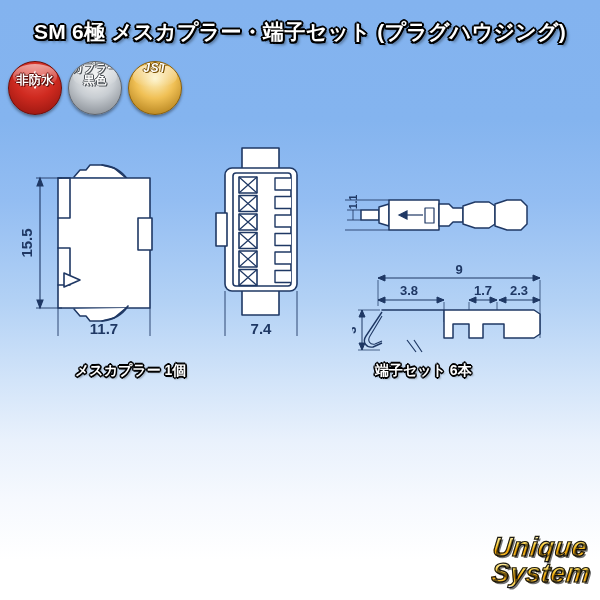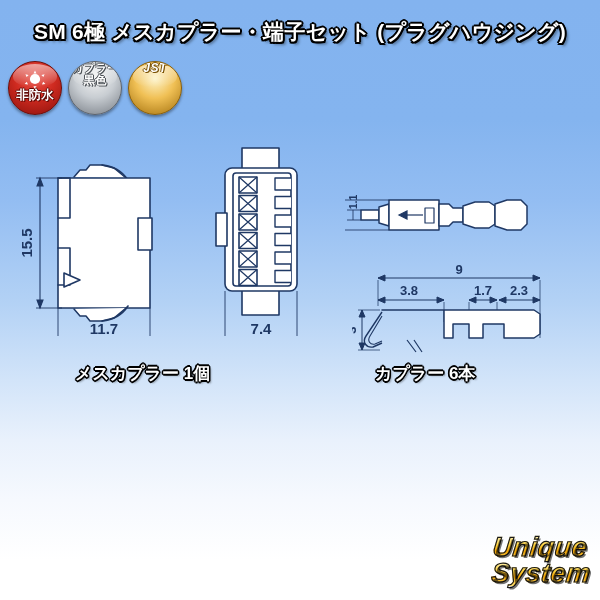--- a/index.html
+++ b/index.html
@@ -94,21 +94,21 @@
     font-size: 12px;
     font-weight: bold;
     line-height: 1.05;
     text-align: center;
     z-index: 3;
     white-space: nowrap;
   }
   .badge-red .badge-text {
     color: #ffffff;
     text-shadow: 1px 1px 0 #5d0a06, -1px 0 0 #5d0a06, 0 -1px 0 #5d0a06, 1px 0 0 #5d0a06;
-    margin-top: 27px;
+    margin-top: 12px;
     font-size: 12.5px;
   }
   .badge-silver .badge-text {
     color: #ffffff;
     font-size: 11.5px;
     text-shadow: 1px 1px 0 #4c5156, -1px 0 0 #4c5156, 0 -1px 0 #4c5156, 1px 0 0 #4c5156;
   }
   .badge-gold .badge-text {
     color: #ffffff;
     font-size: 12px;
@@ -125,21 +125,21 @@
     height: 20px;
     z-index: 2;
   }
 
   
   .drawing {
     position: absolute;
   }
   .cap-note {
     position: absolute;
-    font-size: 17px;
+    font-size: 14px;
     font-weight: bold;
     color: #ffffff;
     white-space: nowrap;
     text-shadow:
       1.6px 0 0 #000, -1.6px 0 0 #000, 0 1.6px 0 #000, 0 -1.6px 0 #000,
       1.2px 1.2px 0 #000, -1.2px 1.2px 0 #000, 1.2px -1.2px 0 #000, -1.2px -1.2px 0 #000,
       2px 2px 2px rgba(0,0,0,.4);
   }
 
   
@@ -385,20 +385,20 @@
                L30 48 Z"></path>
 
       <path d="M30 50 L14 74 C 10 80, 14 86, 21 85 L30 81" fill="none" stroke-width="1.4"></path>
       <path d="M30 54 L18 74 C 15 79, 18 83, 23 82 L30 79" fill="none" stroke-width="1.1"></path>
 
       <path d="M55 78 L64 90 M62 78 L70 90" fill="none" stroke-width="1.2"></path>
     </g>
   </svg>
 
   <div class="cap-note" style="left:75px; top:362px;">メスカプラー 1個</div>
-  <div class="cap-note" style="left:375px; top:362px;">カプラー 6本</div>
+  <div class="cap-note" style="left:375px; top:362px;">端子セット 6本</div>
 
   <div class="watermark">
     <div class="wm-line">Unique</div>
     <div class="wm-line second">System</div>
   </div>
 
 </div>
 
 </body></html>

